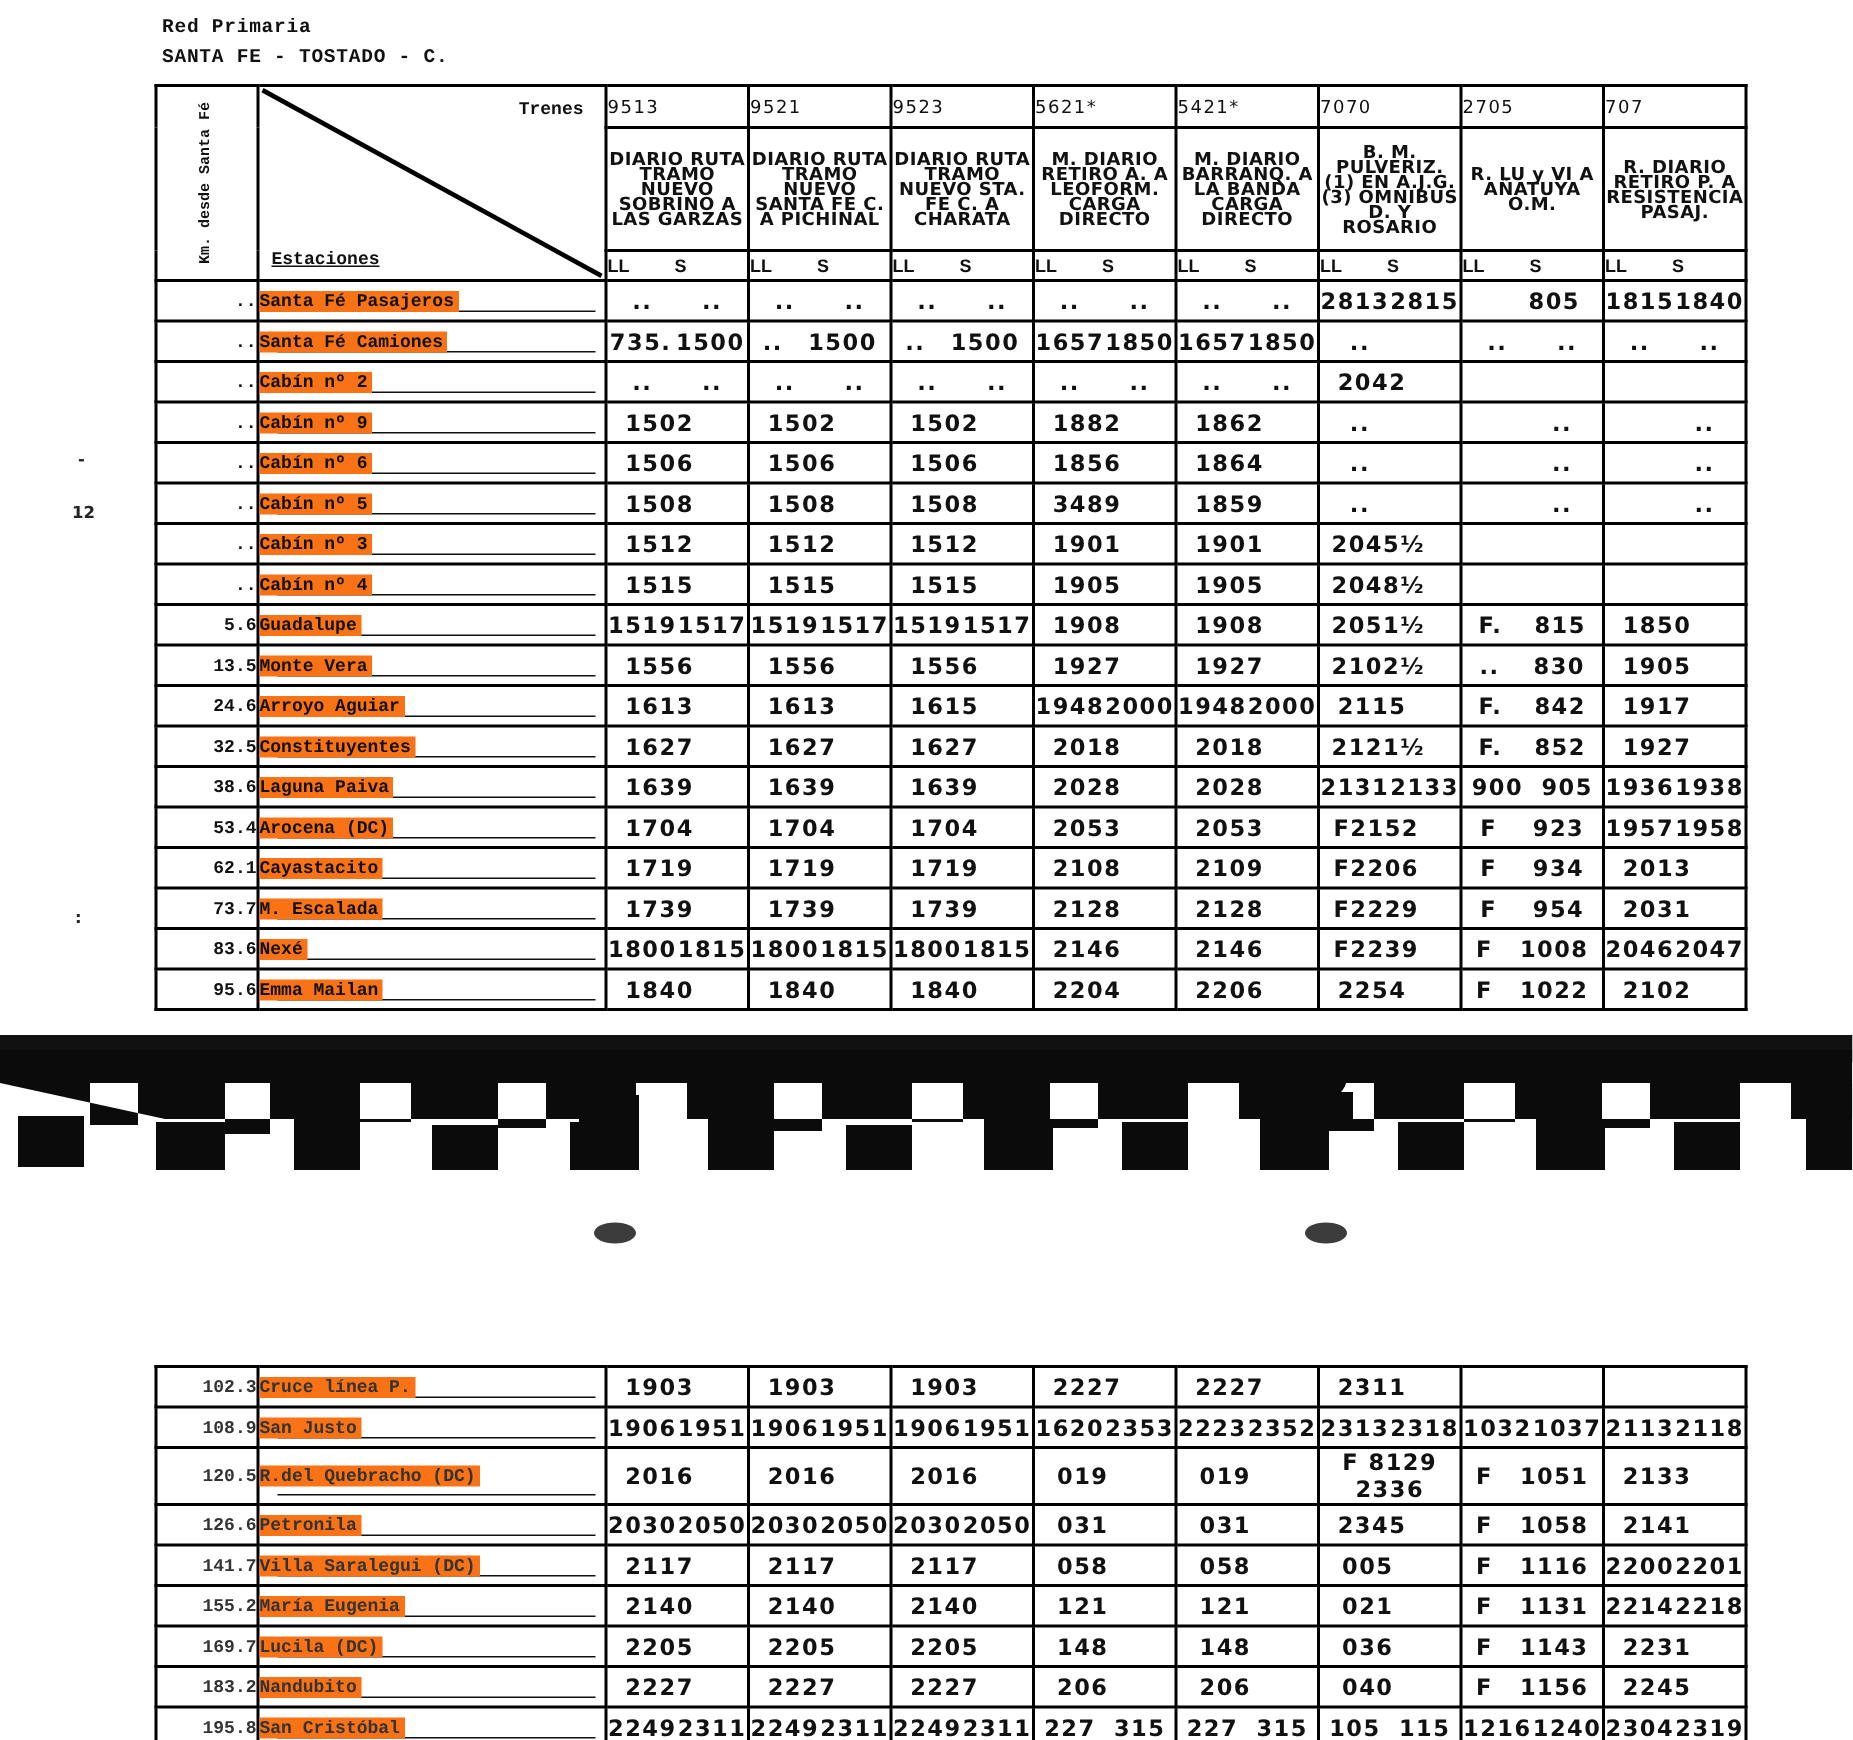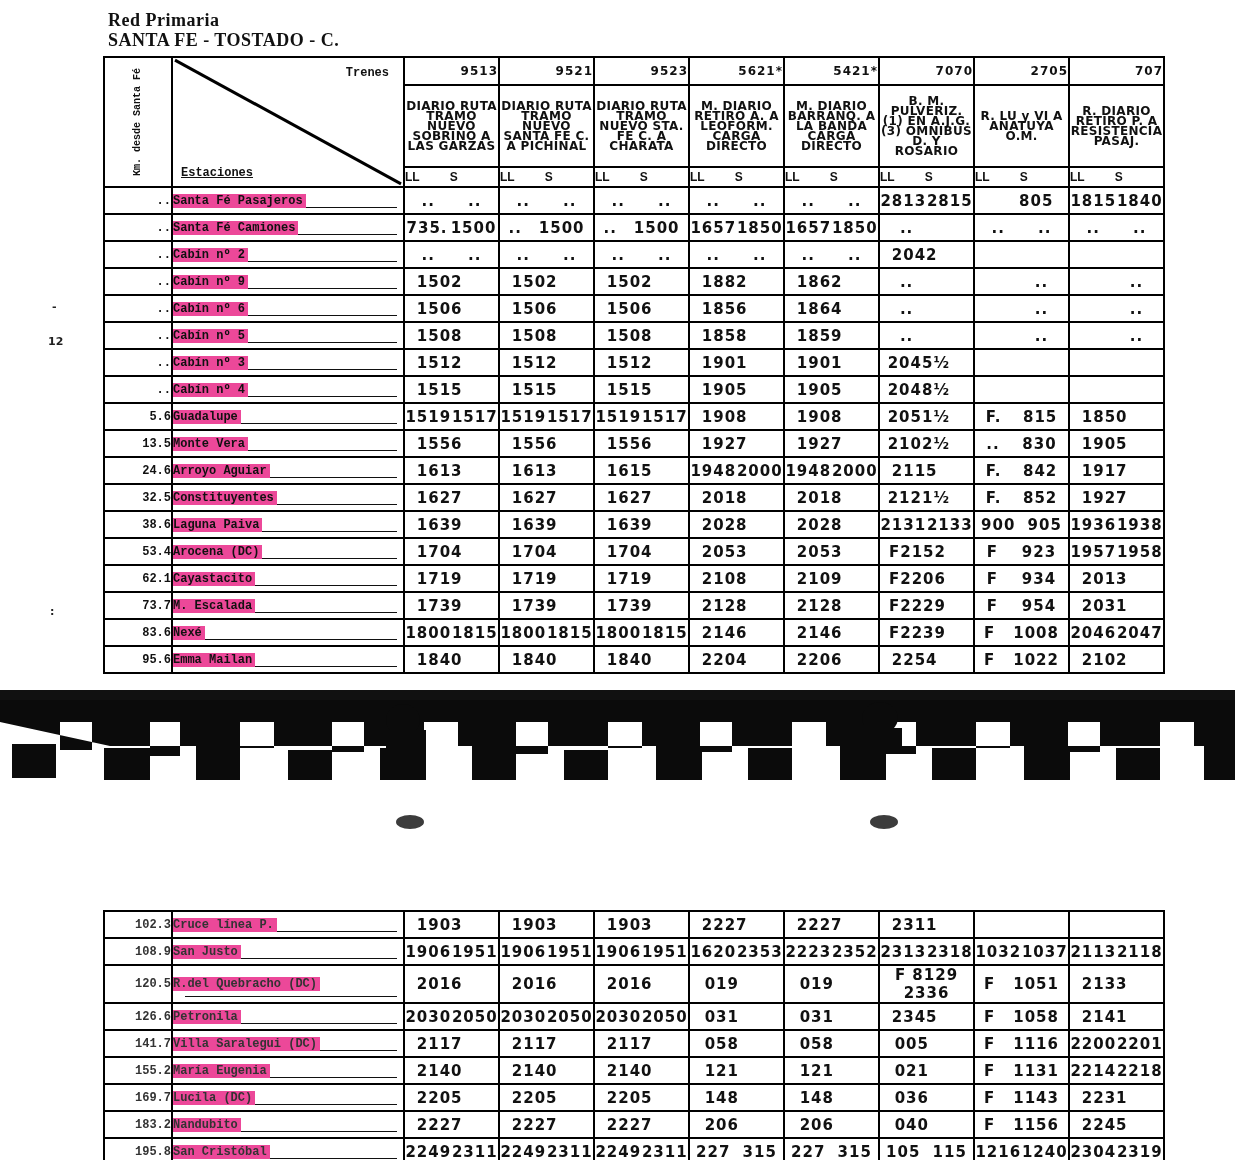--- a/index.html
+++ b/index.html
@@ -8,23 +8,23 @@
     background:#ffffff;
     font-family:"Liberation Sans", sans-serif;
     color:#111;
     position:relative;
     overflow:hidden;
   }
   .sheet{position:absolute;left:0;top:0;width:1235px;height:1160px;}
 
   
   .typed{
-    font-family:Liberation Serif, serif;
+    font-family:Liberation Mono, monospace;
     font-weight:bold;
-    font-size:18px;
+    font-size:13px;
     letter-spacing:.5px;
     color:#111;
   }
   #hdr-line1{position:absolute;left:108px;top:10px;}
   #hdr-line2{position:absolute;left:108px;top:30px;}
 
   
   .tbl{
     position:absolute;
     border-collapse:collapse;
@@ -49,23 +49,23 @@
     font-weight:bold;
     font-size:15px;
     text-align:center;
     letter-spacing:1px;
     color:#111;
   }
 
   
   .trennum{
     font-family:"DejaVu Sans", sans-serif;
-    font-weight:bold;
+    font-weight:normal;
     font-size:21px;
-    text-align:right;
+    text-align:left;
     letter-spacing:1px;
     height:26px;
   }
   .trendesc{
     font-family:"DejaVu Sans", sans-serif;
     font-weight:bold;
     font-size:8.5px;
     line-height:10px;
     text-align:center;
     height:80px;
@@ -137,21 +137,21 @@
     padding-left:12px;
     height:25px;
     position:relative;
     white-space:nowrap;
   }
   .estcell .dots{
     position:absolute;right:6px;bottom:5px;left:12px;
     border-bottom:1px solid #111;
     z-index:-1;
   }
-  .estname{background:#ec4899;padding-right:3px;position:relative;z-index:1;}
+  .estname{background:#f97316;padding-right:3px;position:relative;z-index:1;}
 
   .datacell{height:25px;}
   .datacell .two{display:flex;justify-content:space-around;align-items:center;}
   .datacell .two span{display:block;}
 
   
   #table-bottom .kmcell, #table-bottom .estcell{color:#333;}
 
   
   .tear{
@@ -518,21 +518,21 @@
             </div>
           </td>
           <td class="datacell">
             <div class="two">
               <span class="hand">1508</span>
               <span class="hand"></span>
             </div>
           </td>
           <td class="datacell">
             <div class="two">
-              <span class="hand">1858</span>
+              <span class="hand">3489</span>
               <span class="hand"></span>
             </div>
           </td>
           <td class="datacell">
             <div class="two">
               <span class="hand">1859</span>
               <span class="hand"></span>
             </div>
           </td>
           <td class="datacell">

